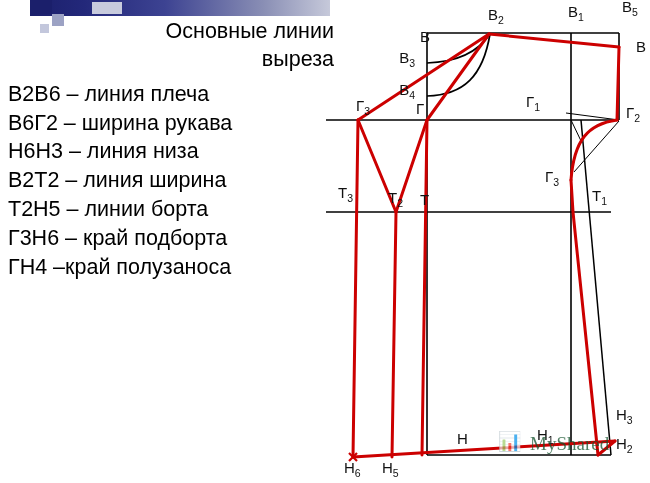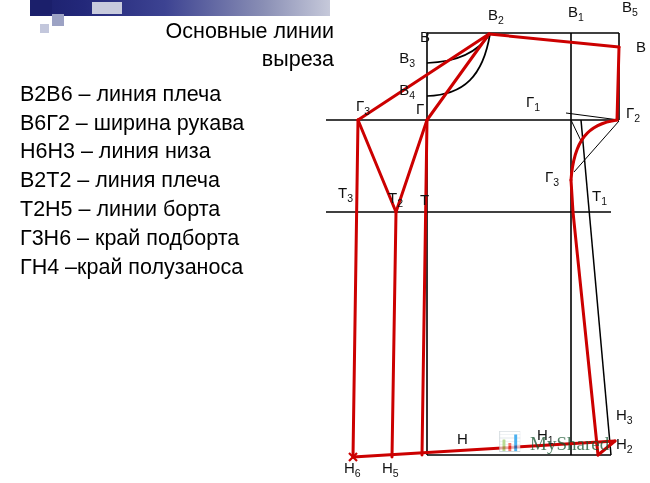--- a/index.html
+++ b/index.html
@@ -69,21 +69,21 @@
     font-size: 21.5px;
     color: #000000;
     line-height: 1.30;
     white-space: nowrap;
   }
   .legend-line {
     font-size: 21.5px;
     color: #000000;
     line-height: 1.34;
     white-space: nowrap;
-    padding-left: 20px;
+    padding-left: 8px;
   }
   #legend-list { margin-top: 6px; }
 
   
   #diagram {
     position: absolute;
     left: 326px;
     top: 0px;
     width: 324px;
     height: 483px;
@@ -139,21 +139,21 @@
     <div id="banner-sq4"></div>
   </div>
 
   <div id="text-panel">
     <div class="title-line">Основные линии</div>
     <div class="title-line">выреза</div>
     <div id="legend-list">
       <div class="legend-line">В2В6 – линия плеча</div>
       <div class="legend-line">В6Г2 – ширина рукава</div>
       <div class="legend-line">Н6Н3 – линия низа</div>
-      <div class="legend-line">В2Т2 – линия плеча</div>
+      <div class="legend-line">В2Т2 – линия ширина</div>
       <div class="legend-line">Т2Н5 – линии борта</div>
       <div class="legend-line">Г3Н6 – край подборта</div>
       <div class="legend-line">ГН4 –край полузаноса</div>
     </div>
   </div>
 
   <div id="diagram">
     <svg width="324" height="483" viewBox="0 0 324 483" xmlns="http://www.w3.org/2000/svg">
 
       <g stroke="#000000" fill="none" stroke-width="1.6">

